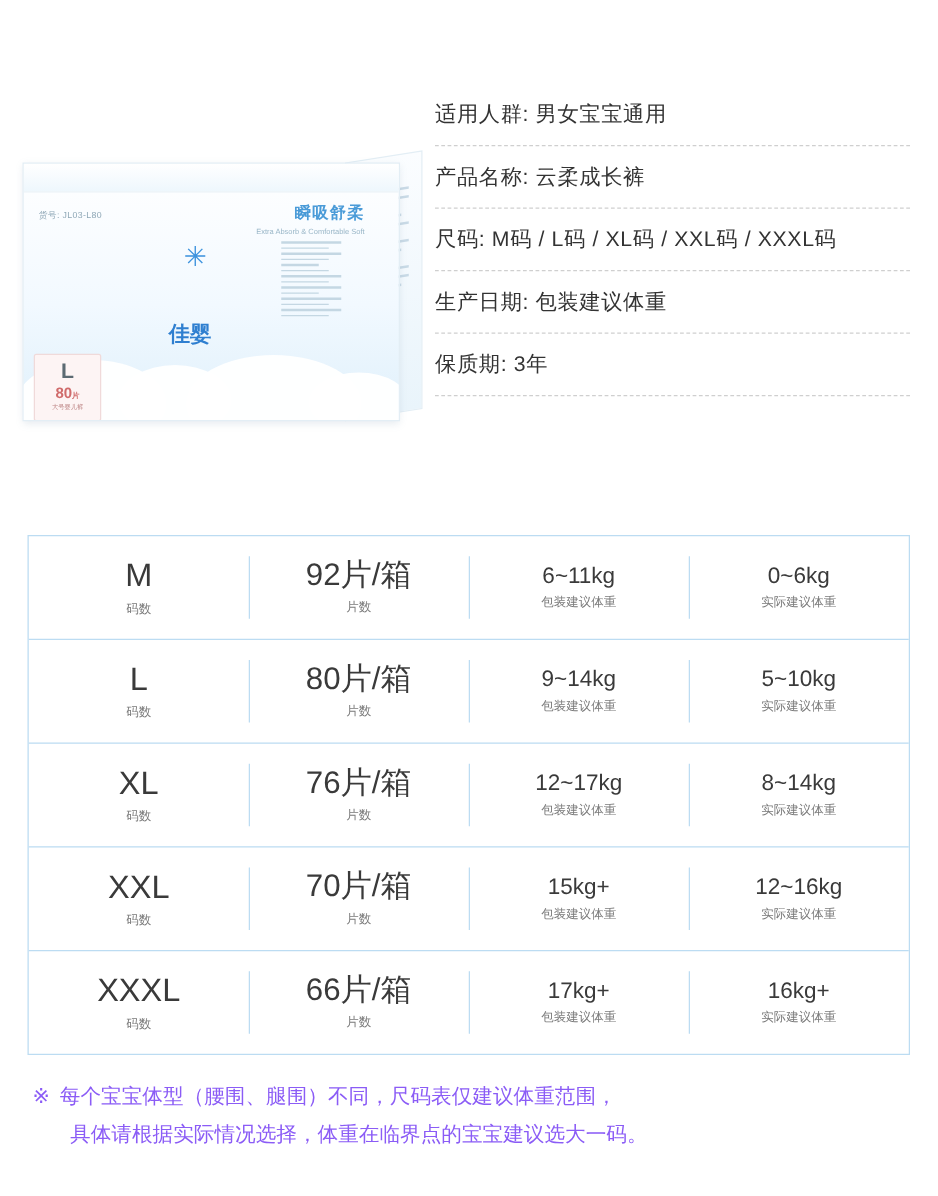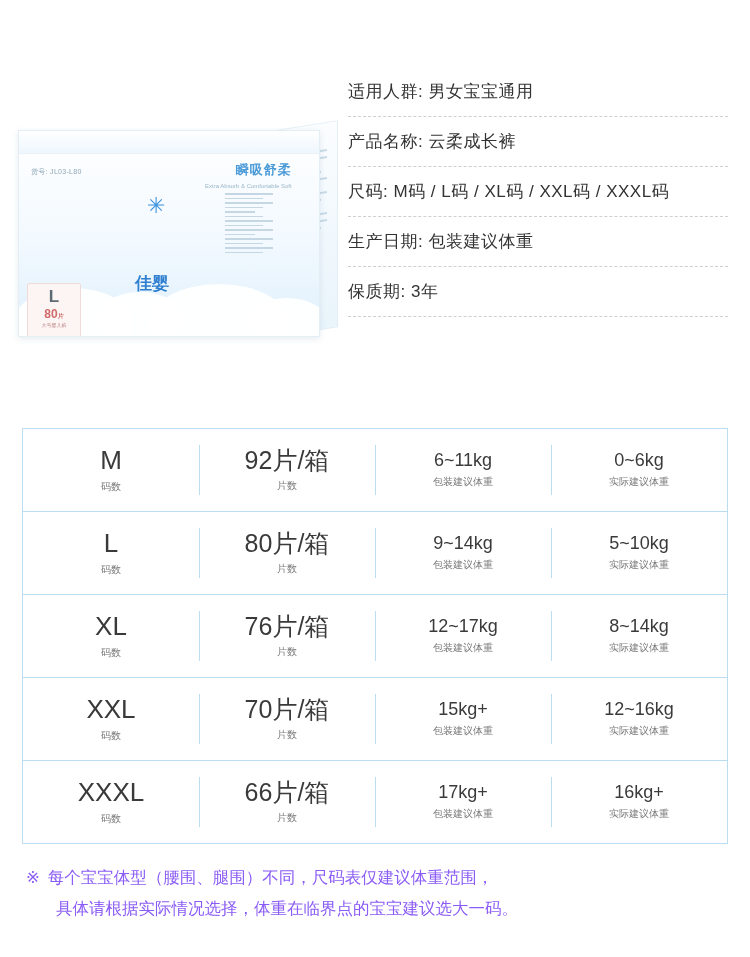--- a/index.html
+++ b/index.html
@@ -110,21 +110,21 @@
     font-family: "DejaVu Serif", serif;
     font-size: 30px;
     font-style: italic;
     font-weight: bold;
     color: #2f7fd0;
     letter-spacing: 0.5px;
   }
   .brand-cn {
     position: absolute;
     left: 116px;
-    top: 141px;
+    top: 125px;
     font-size: 17px;
     font-weight: bold;
     color: #2f7fd0;
   }
   .brand-star {
     position: absolute;
     left: 128px;
     top: 62px;
     font-size: 22px;
     color: #3d93de;

